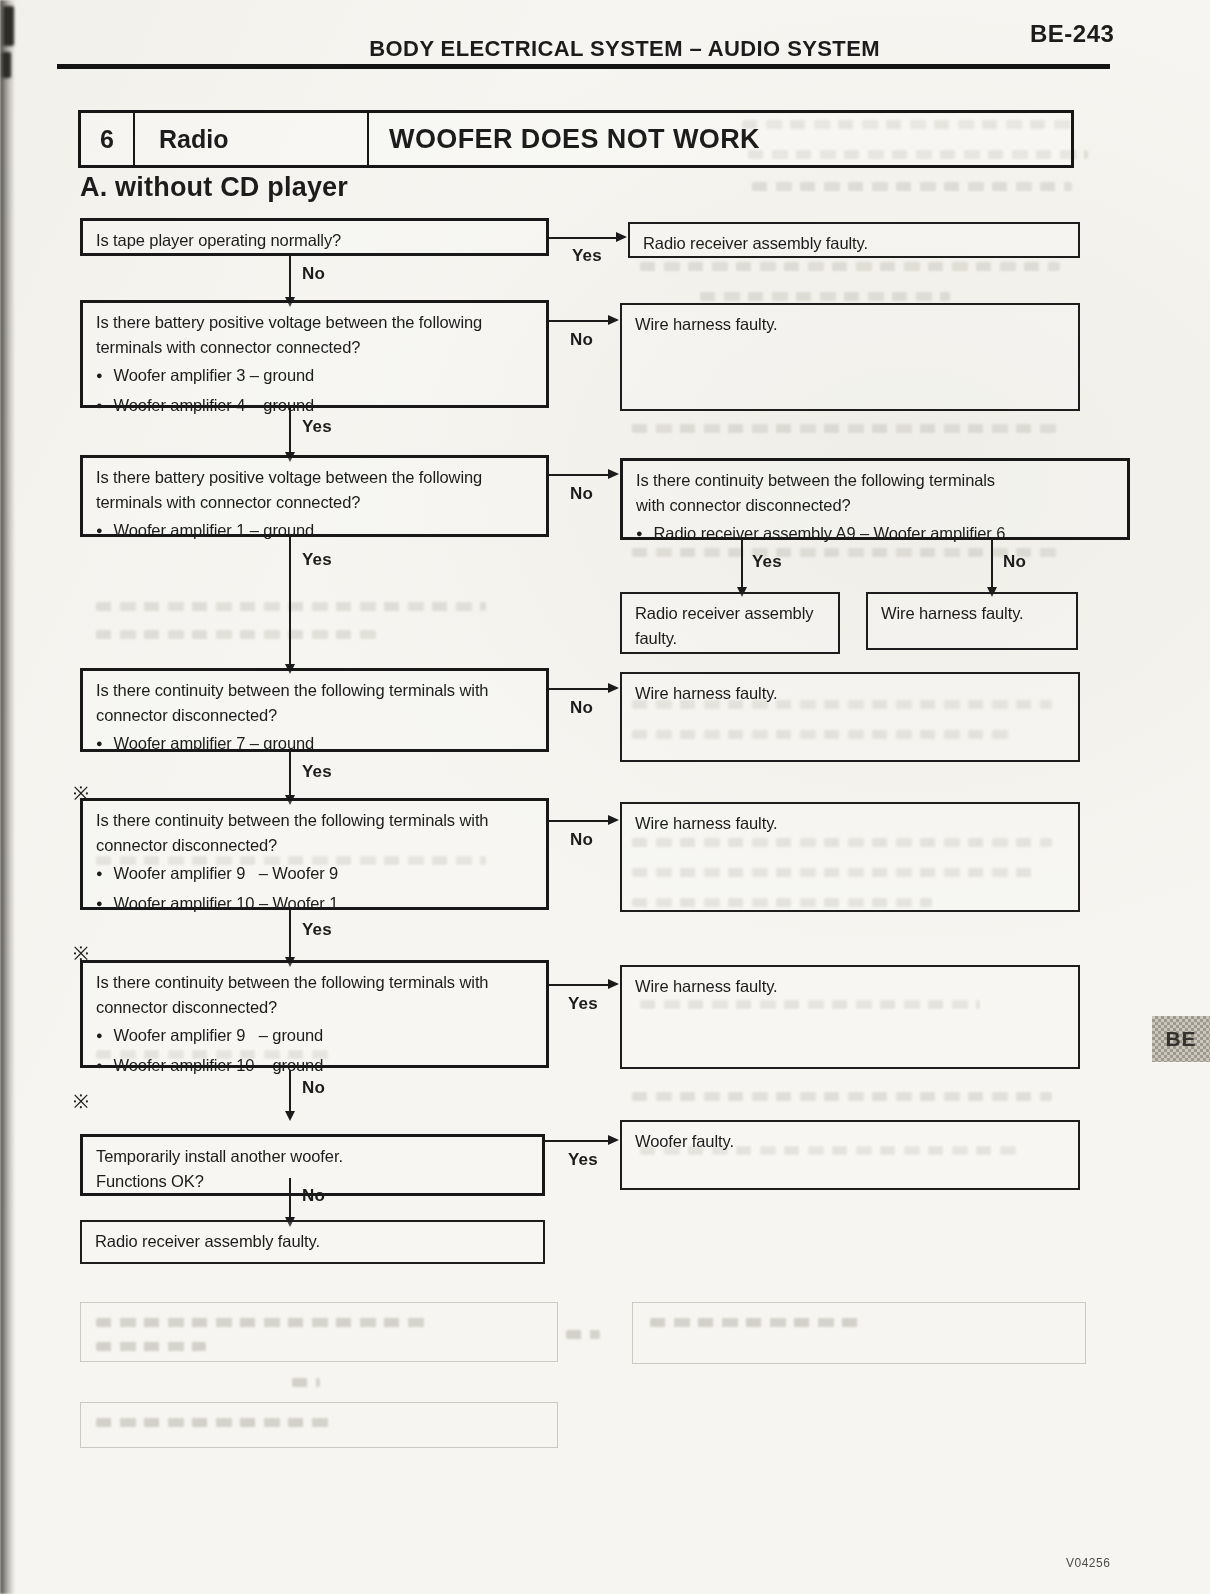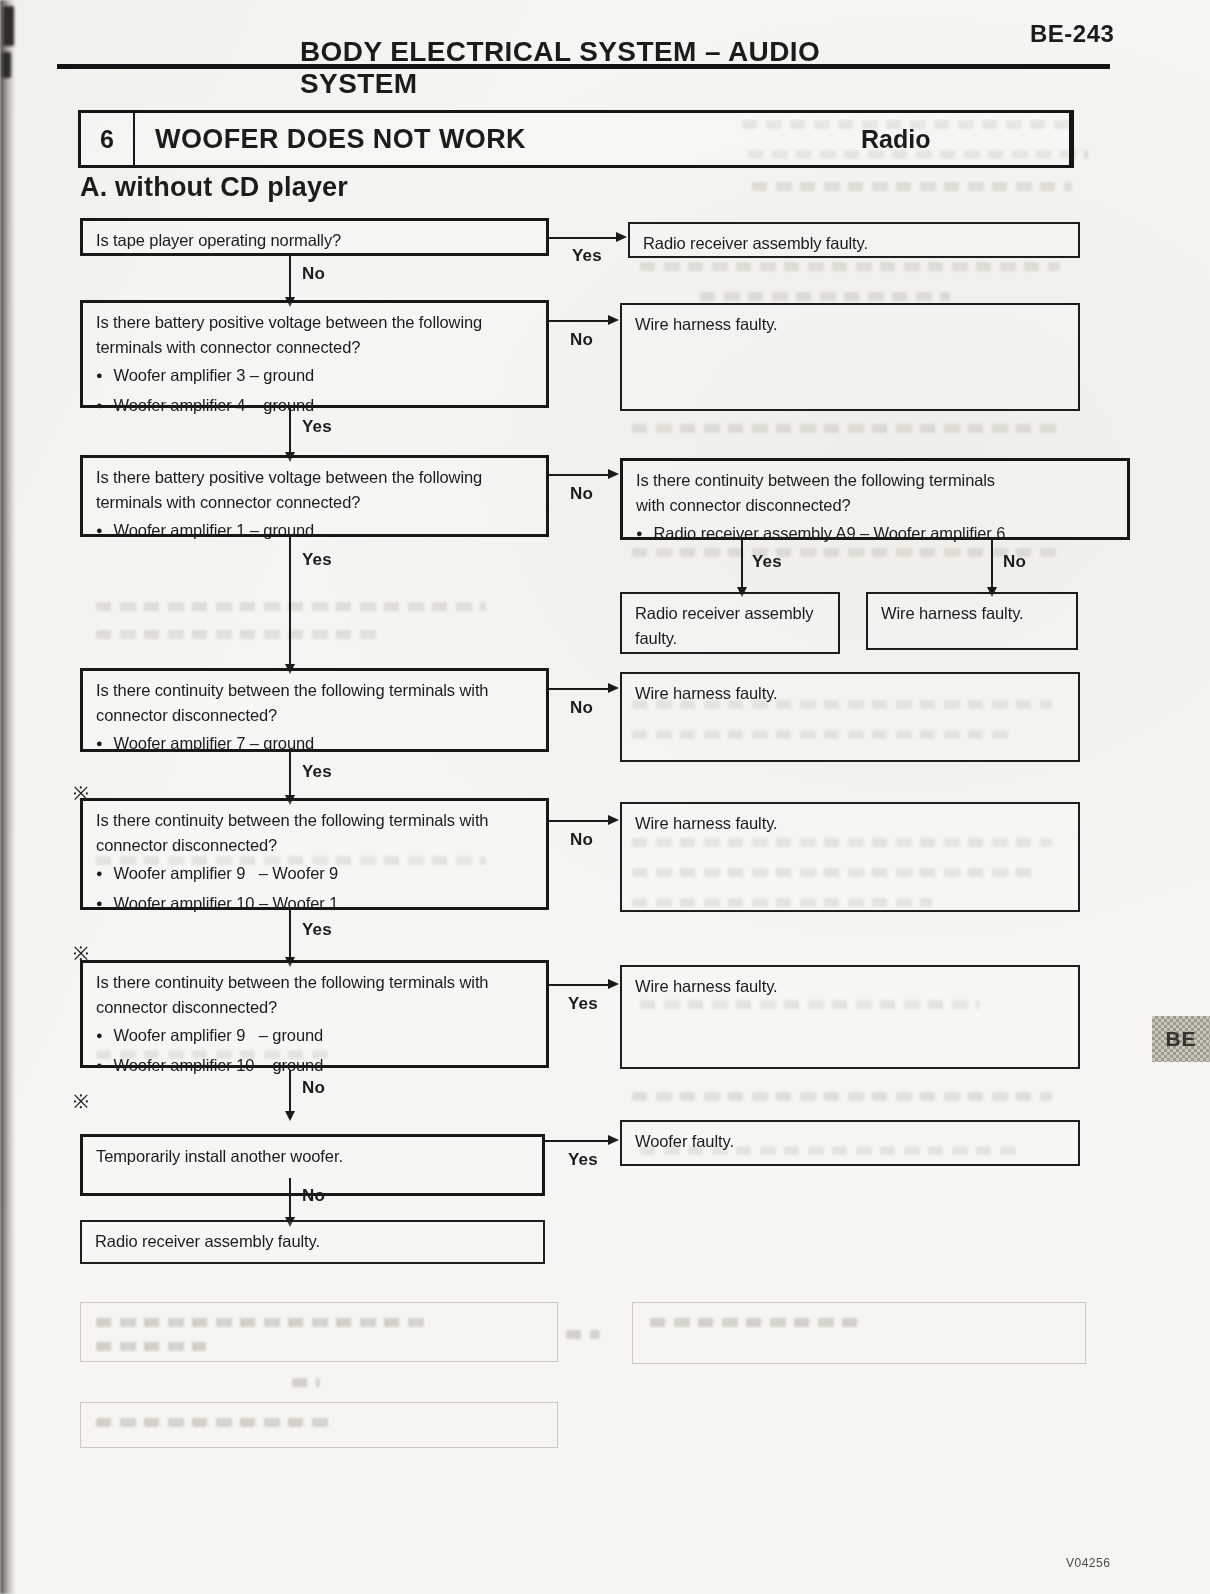--- a/index.html
+++ b/index.html
@@ -14,22 +14,22 @@
     color:#1c1c1c;
   }
   
   .edge-shadow{position:absolute;left:0;top:0;width:15px;height:100%;
     background:linear-gradient(to right, rgba(52,49,44,.85), rgba(52,49,44,.30) 55%, rgba(52,49,44,0));
     filter:blur(1px);}
   .edge-blot{position:absolute;background:#2e2c28;filter:blur(1.5px);border-radius:2px;}
 
   
   .page-code{position:absolute;left:1030px;top:20px;font-size:24px;font-weight:bold;letter-spacing:.5px;}
-  .header-title{position:absolute;left:300px;top:36px;width:580px;text-align:left;
-    font-size:28px;font-weight:bold;letter-spacing:.4px;}
+  .header-title{position:absolute;left:300px;top:36px;width:580px;text-align:right;
+    font-size:22px;font-weight:bold;letter-spacing:.4px;}
   .header-rule{position:absolute;left:57px;top:64px;width:1053px;height:5px;background:#141414;}
 
   
   .title-block{position:absolute;left:78px;top:110px;width:990px;height:52px;
     border:3px solid #161616;display:flex;align-items:stretch;background:rgba(255,255,255,.25);}
   .tb-cell{display:flex;align-items:center;}
   .tb-num{width:52px;justify-content:center;font-size:25px;font-weight:bold;border-right:2px solid #161616;}
   .tb-cat{width:208px;padding-left:24px;font-size:25px;font-weight:bold;border-right:2px solid #161616;}
   .tb-symptom{flex:1;padding-left:20px;font-size:27px;font-weight:bold;letter-spacing:.4px;}
 
@@ -106,22 +106,22 @@
   <div class="streak" style="left:292px;top:1378px;width:28px;"></div>
   <div class="gbox" style="left:80px;top:1402px;width:476px;height:44px;"></div>
   <div class="streak" style="left:96px;top:1418px;width:240px;"></div>
 
   <div class="page-code">BE-243</div>
   <div class="header-title">BODY ELECTRICAL SYSTEM  –  AUDIO SYSTEM</div>
   <div class="header-rule"></div>
 
   <div class="title-block">
     <div class="tb-cell tb-num">6</div>
+    <div class="tb-cell tb-cat">Radio</div>
     <div class="tb-cell tb-symptom">WOOFER DOES NOT WORK</div>
-    <div class="tb-cell tb-cat">Radio</div>
   </div>
 
   <div class="section-heading">A. without CD player</div>
 
   <div class="box q" style="left:80px;top:218px;width:469px;height:38px;">
     <div class="bl">Is tape player operating normally?</div>
   </div>
   <div class="box r" style="left:628px;top:222px;width:452px;height:36px;">
     <div class="bl">Radio receiver assembly faulty.</div>
   </div>
@@ -236,22 +236,23 @@
     <div class="bl">Wire harness faulty.</div>
   </div>
   <div class="harrow" style="left:549px;top:984px;width:60px;"></div>
   <span class="lbl" style="left:568px;top:994px;">Yes</span>
   <div class="varrow" style="left:289px;top:1070px;height:42px;"></div>
   <span class="lbl" style="left:302px;top:1078px;">No</span>
   <span class="refmark" style="left:73px;top:1088px;">※</span>
 
   <div class="box q" style="left:80px;top:1114px;width:465px;height:62px;margin-top:20px;">
     <div class="bl">Temporarily install another woofer.</div>
-  </div>
-  <div class="box r" style="left:620px;top:1120px;width:460px;height:46px;">
+    <div class="bl">Functions OK?</div>
+  </div>
+  <div class="box r" style="left:620px;top:1120px;width:460px;height:70px;">
     <div class="bl">Woofer faulty.</div>
   </div>
   <div class="harrow" style="left:545px;top:1140px;width:64px;"></div>
   <span class="lbl" style="left:568px;top:1150px;">Yes</span>
   <div class="varrow" style="left:289px;top:1178px;height:40px;"></div>
   <span class="lbl" style="left:302px;top:1186px;">No</span>
 
   <div class="box r" style="left:80px;top:1220px;width:465px;height:44px;">
     <div class="bl">Radio receiver assembly faulty.</div>
   </div>

